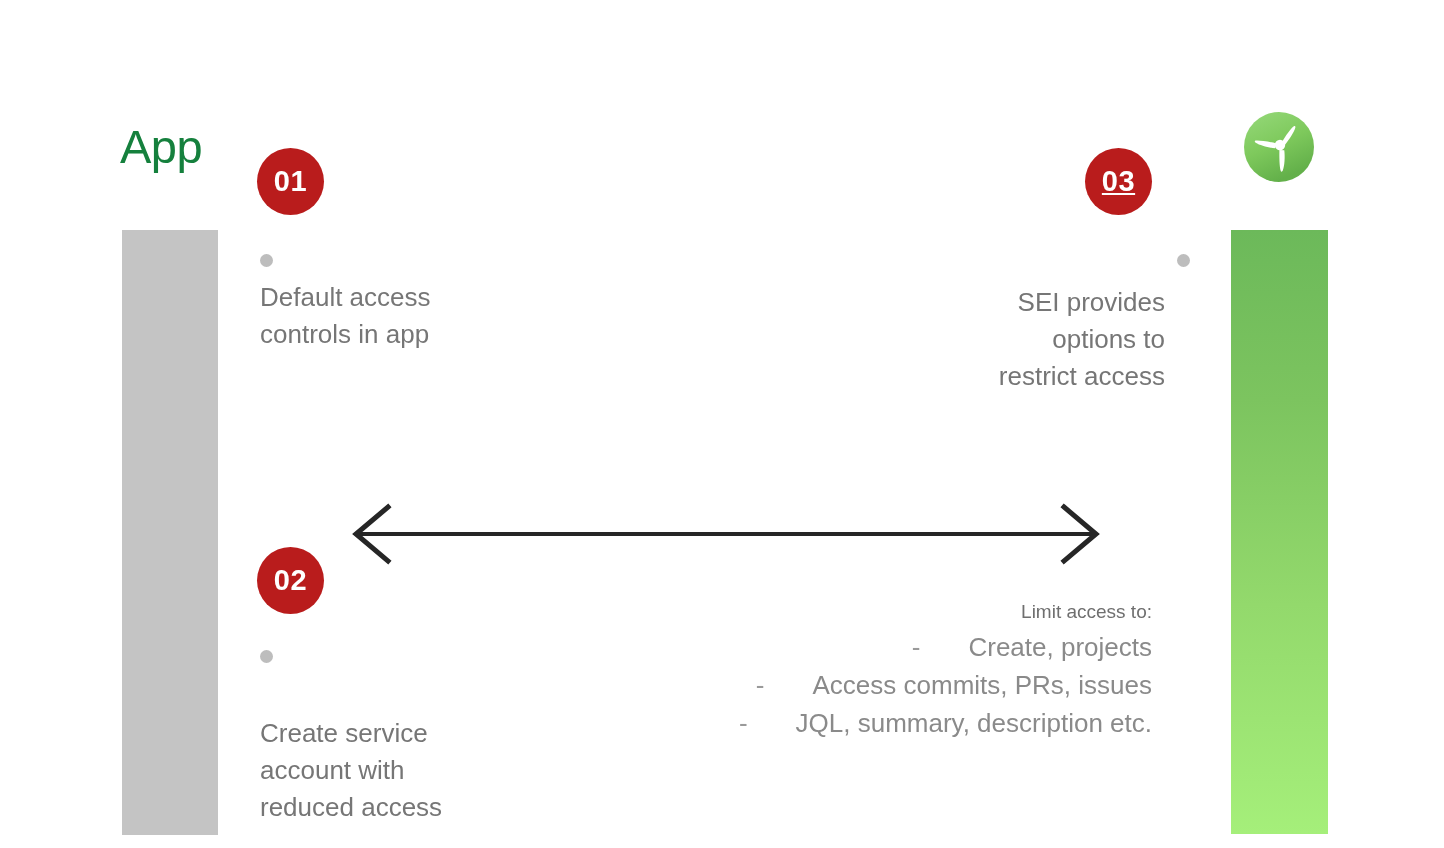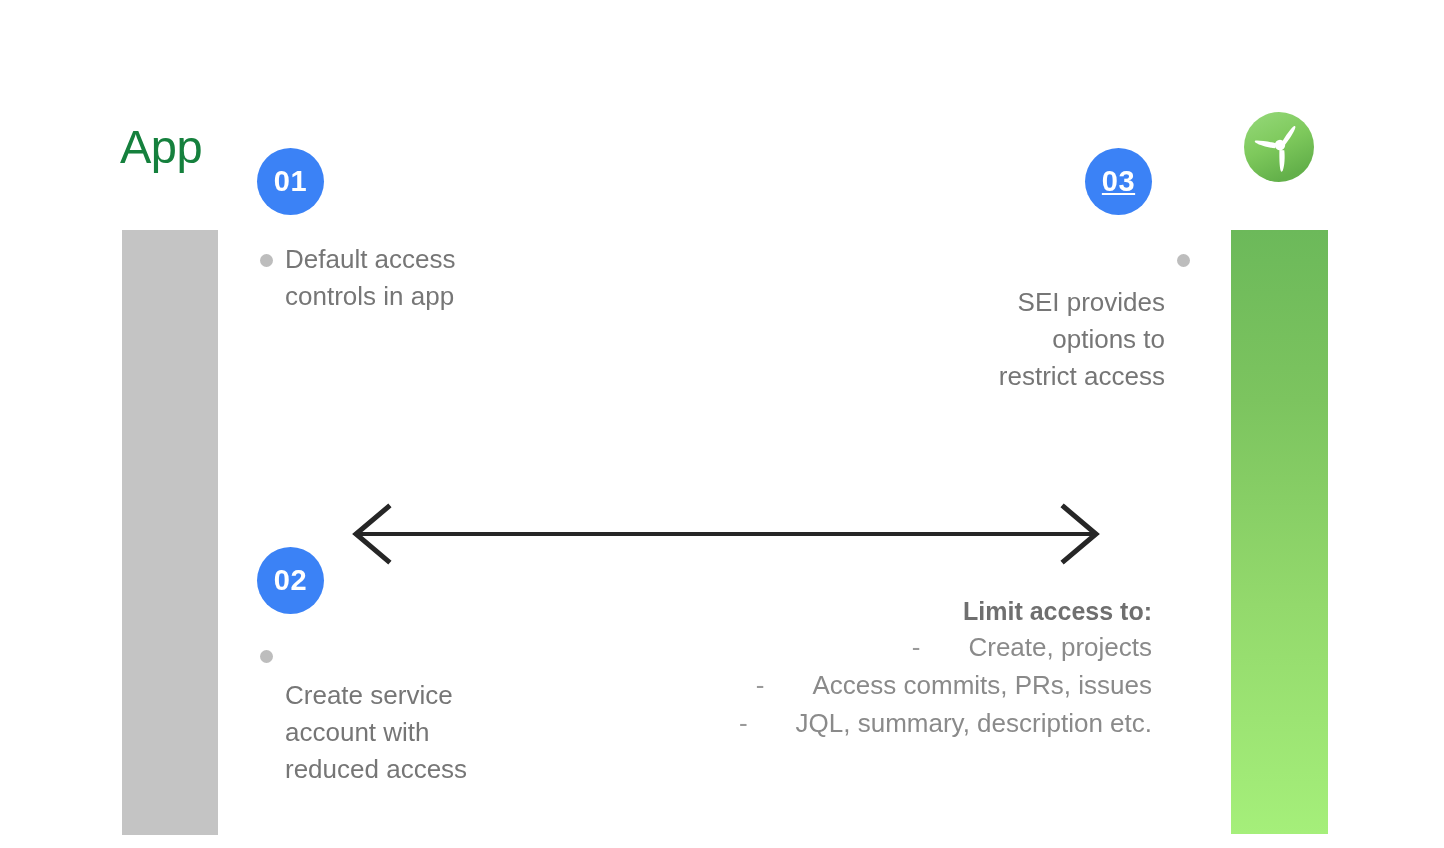--- a/index.html
+++ b/index.html
@@ -57,39 +57,40 @@
     width: 72px;
     height: 72px;
   }
 
   
   .badge {
     position: absolute;
     width: 67px;
     height: 67px;
     border-radius: 50%;
-    background: #3b82f6;
+    background: #b91c1c;
     color: #ffffff;
     font-size: 29px;
     font-weight: 700;
     display: flex;
     align-items: center;
     justify-content: center;
     letter-spacing: 0.5px;
   }
   .badge-01 { left: 257px; top: 148px; }
   .badge-03 { left: 1085px; top: 148px; text-decoration: underline; }
   .badge-02 { left: 257px; top: 547px; }
 
   
   .bullet-block {
     position: absolute;
     display: flex;
     align-items: flex-start;
     gap: 12px;
+    flex-direction: column;
   }
   .bullet-dot {
     width: 13px;
     height: 13px;
     border-radius: 50%;
     background: #bdbdbd;
     flex: 0 0 auto;
     margin-top: 13px;
   }
   .bullet-text {
@@ -119,23 +120,23 @@
 
   
   .limit-list {
     position: absolute;
     left: 620px;
     top: 595px;
     width: 532px;
     text-align: right;
   }
   .limit-title {
-    font-size: 25px;
+    font-size: 19px;
     line-height: 33px;
-    font-weight: 700;
+    font-weight: 400;
     color: #6f6f6f;
   }
   .limit-row {
     display: flex;
     justify-content: flex-end;
     align-items: baseline;
     font-size: 26px;
     line-height: 38px;
     color: #8a8a8a;
   }

